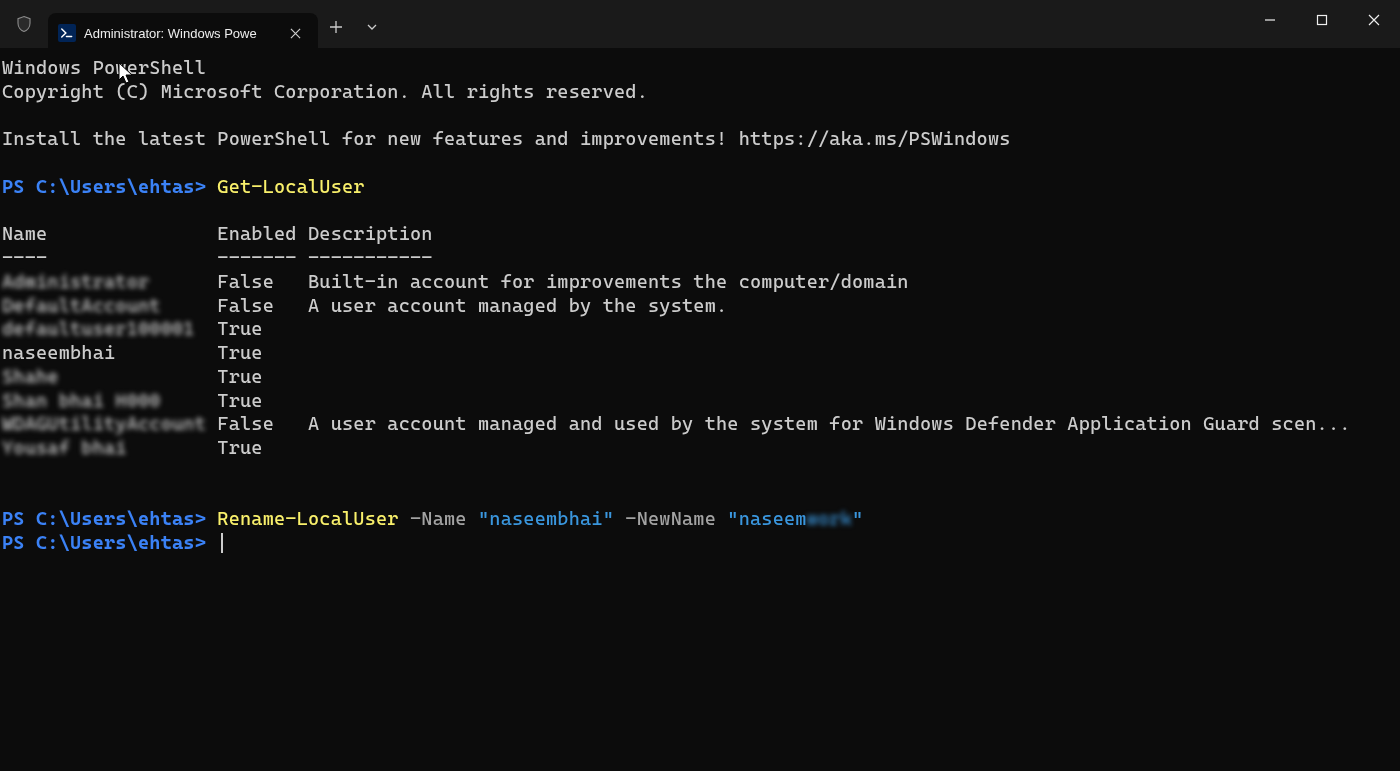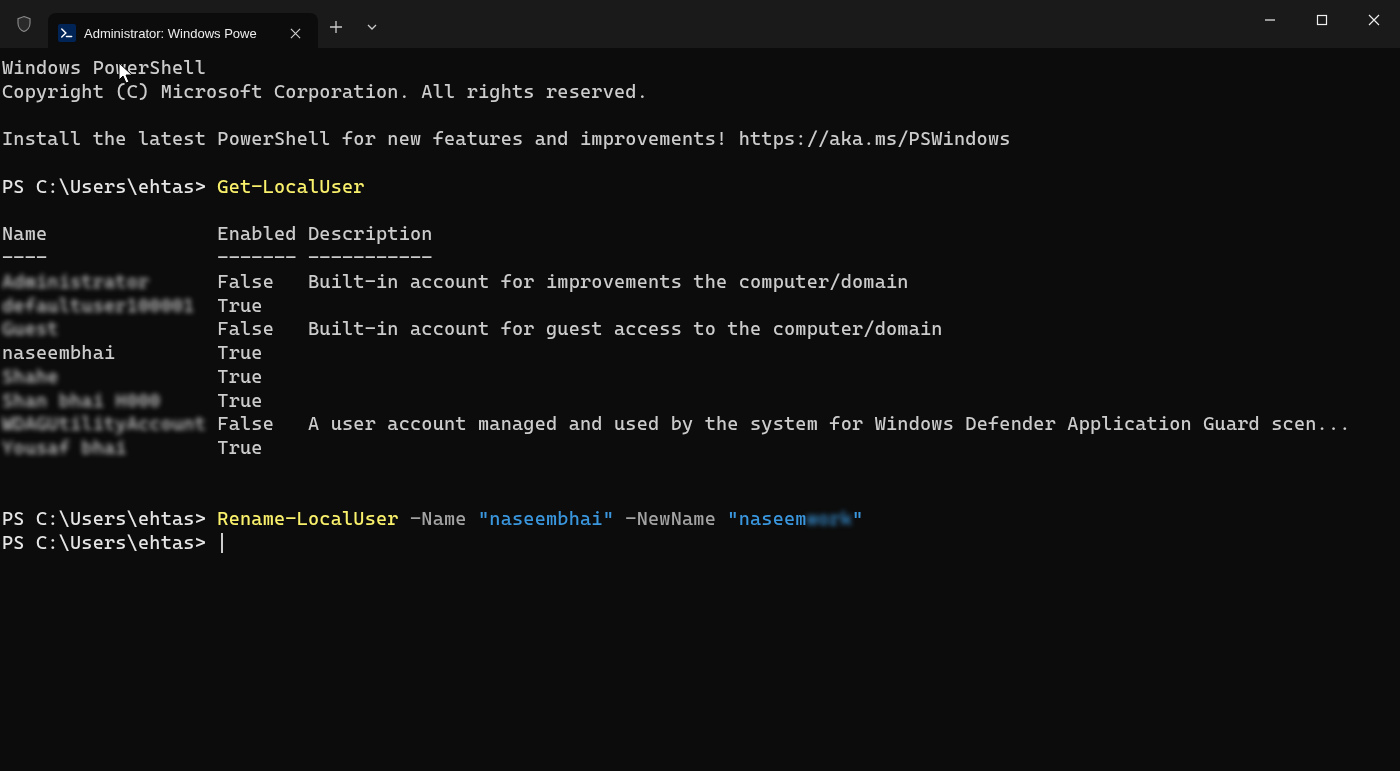--- a/index.html
+++ b/index.html
@@ -11,21 +11,21 @@
   .tab-icon { width: 18px; height: 18px; background: #012456; display: flex; align-items: center; justify-content: center; border-radius: 2px; }
   .tab-icon svg { width: 14px; height: 14px; }
   .tab-title { color: #eee; font-family: "Segoe UI", sans-serif; font-size: 13px; white-space: nowrap; overflow: hidden; text-overflow: clip; max-width: 190px; }
   .tab-close { color: #ccc; font-size: 14px; width: 22px; height: 22px; display: flex; align-items: center; justify-content: center; border-radius: 3px; margin-left: auto;}
   .new-tab, .dropdown { width: 36px; height: 36px; display: flex; align-items: center; justify-content: center; color: #ccc; font-size: 16px; margin-top: 6px; }
   .winctrl { position: absolute; right: 0; top: 0; display: flex; }
   .winbtn { width: 52px; height: 40px; display: flex; align-items: center; justify-content: center; color: #eee; }
   .winbtn svg { width: 12px; height: 12px; }
   .terminal { padding: 8px 2px; font-size: 19px; line-height: 1.25; letter-spacing: 0.2px; }
   .row { white-space: pre; }
-  .prompt { color: #e5e5e5; }
+  .prompt { color: #3b82f6; font-weight: bold; }
   .cmd { color: #f9f06b; margin-top: 29px; }
   .param { color: #a3a3a3; }
   .str { color: #3a96dd; }
   .blurred { filter: blur(2.8px); display: inline-block; }
   .cursor { display: inline-block; width: 2px; height: 20px; background: #ccc; vertical-align: text-bottom; margin-left: 4px; }
   .mouse-cursor { position: absolute; top: 62px; left: 118px; pointer-events: none; }
 </style>
 </head>
 <body>
 
@@ -83,22 +83,22 @@
   <div class="row">Copyright (C) Microsoft Corporation. All rights reserved.</div>
   <div class="row">&nbsp;</div>
   <div class="row">Install the latest PowerShell for new features and improvements! https://aka.ms/PSWindows</div>
   <div class="row">&nbsp;</div>
   <div class="row"><span class="prompt">PS C:\Users\ehtas&gt; </span><span class="cmd">Get-LocalUser</span></div>
   <div class="row">&nbsp;</div>
   <div class="row" id="hdr-row">Name               Enabled Description</div>
   <div class="row" id="dash-row">----               ------- -----------</div>
   <div id="table-rows">
       <div class="row"><span class="blurred">Administrator</span><span>      False   Built-in account for improvements the computer/domain</span></div>
+      <div class="row"><span class="blurred">DefaultAccount</span><span>     False   A user account managed by the system.</span></div>
       <div class="row"><span class="blurred">defaultuser100001</span><span>  True    </span></div>
-      <div class="row"><span class="blurred">Guest</span><span>              False   Built-in account for guest access to the computer/domain</span></div>
       <div class="row"><span>naseembhai</span><span>         True    </span></div>
       <div class="row"><span class="blurred">Shahe</span><span>              True    </span></div>
       <div class="row"><span class="blurred">Shan bhai H000</span><span>     True    </span></div>
       <div class="row"><span class="blurred">WDAGUtilityAccount</span><span> False   A user account managed and used by the system for Windows Defender Application Guard scen...</span></div>
       <div class="row"><span class="blurred">Yousaf bhai</span><span>        True    </span></div>
     </div>
   <div class="row">&nbsp;</div>
   <div class="row">&nbsp;</div>
   <div class="row"><span class="prompt">PS C:\Users\ehtas&gt; </span><span class="cmd">Rename-LocalUser</span><span class="param"> -Name </span><span class="str">"naseembhai"</span><span class="param"> -NewName </span><span class="str"><span>"naseem</span><span class="blurred">work</span><span>"</span></span></div>
   <div class="row"><span class="prompt">PS C:\Users\ehtas&gt; </span><span class="cursor"></span></div>

